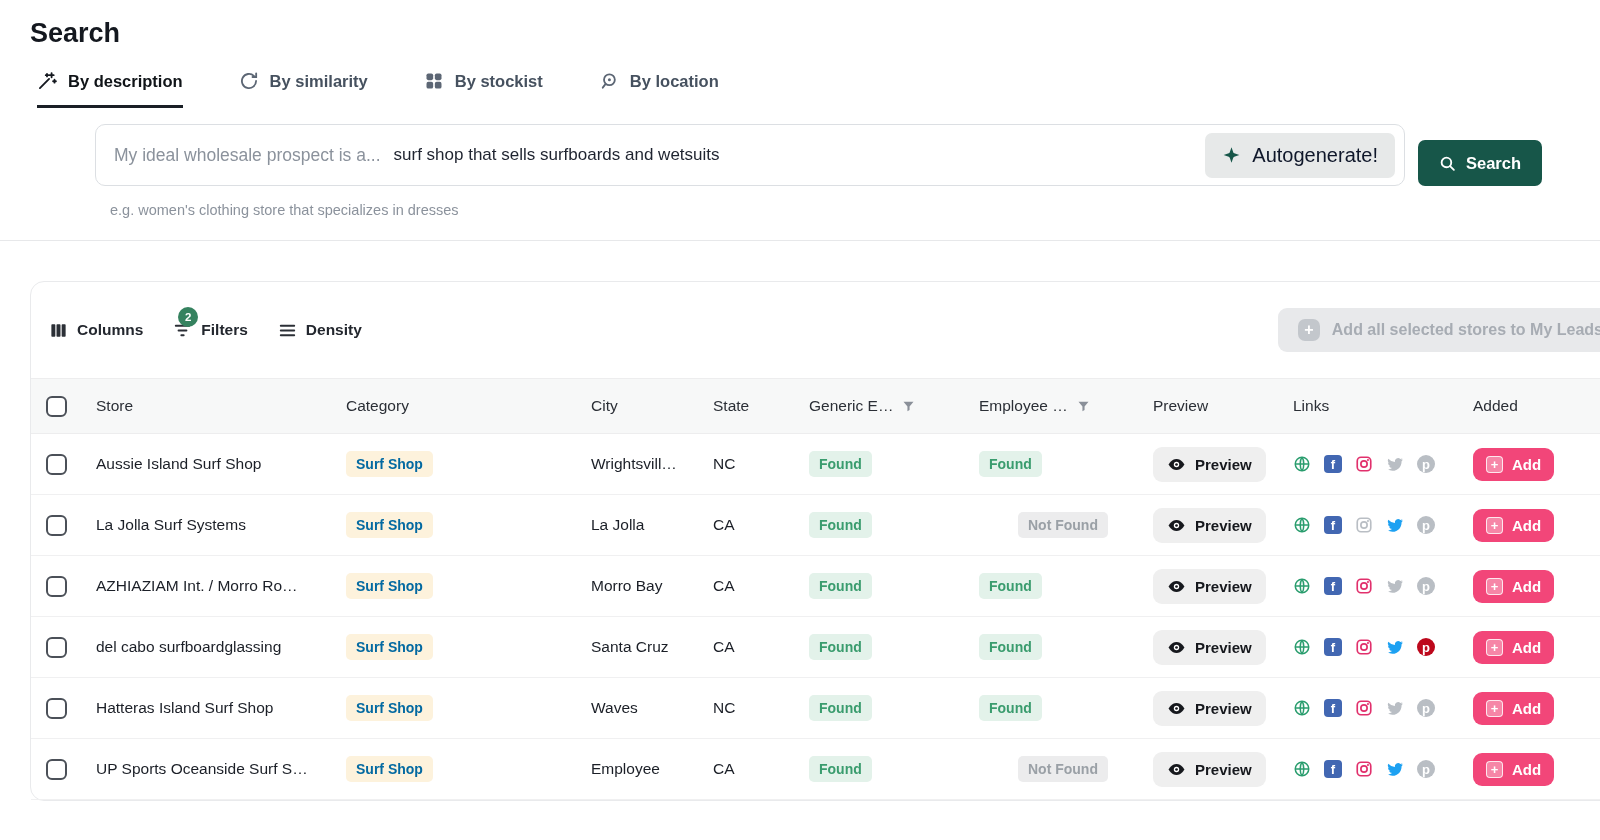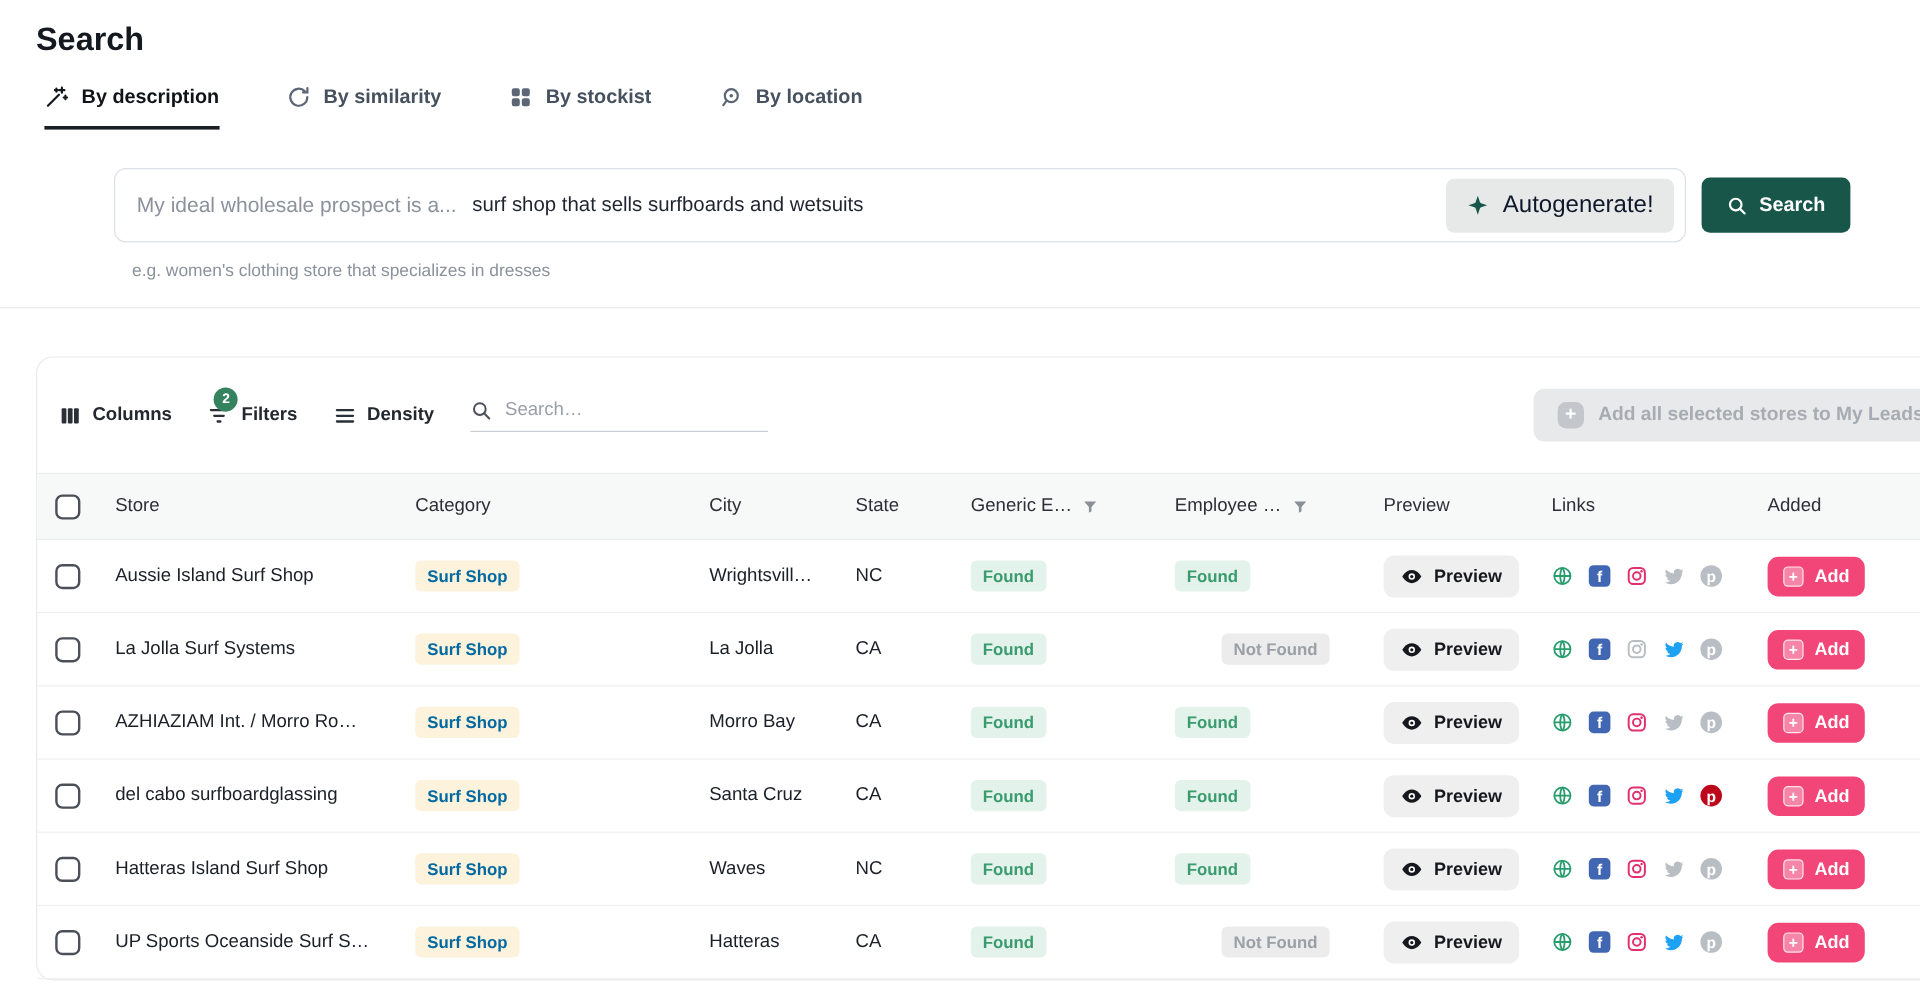--- a/index.html
+++ b/index.html
@@ -18,21 +18,21 @@
     display:flex; align-items:center; gap:11px;
     font-size:16.5px; font-weight:600; color:#46515f;
     padding-bottom:14px; border-bottom:3px solid transparent; cursor:pointer;text-align:center;
   }
   .tab .ticon { width:20px; height:20px; display:inline-flex; color:#5c6674; }
   .tab.active { color:#101418; font-weight:700; border-bottom-color:#1a1f26; }
   .tab.active .ticon { color:#14181f; }
   .ticon svg { width:100%; height:100%; }
 
   
-  .search-area { display:flex; gap:13px; margin:32px 30px 0 95px; align-items:center; }
+  .search-area { display:flex; gap:13px; margin:16px 30px 0 95px; align-items:flex-end; }
   .prospect-field {
     flex:0 0 1310px; height:62px; background:#fff;
     border:1px solid #dcdfe3; border-radius:10px;
     display:flex; align-items:center; padding:0 9px 0 18px;
   }
   .prospect-field .ph { color:#8b929c; font-size:17.5px; margin-right:11px; white-space:nowrap; }
   .prospect-field input.val {
     flex:1; border:none; outline:none; font-size:17px; color:#1f2430;
     font-family:"Liberation Sans", sans-serif; background:transparent;
   }
@@ -249,29 +249,20 @@
       <span>Filters</span>
     </div>
     <div class="tool">
       <span class="wicon">
         <svg viewBox="0 0 24 24" fill="none" stroke="currentColor" stroke-width="2.4" stroke-linecap="round">
             <path d="M3.5 6h17M3.5 12h17M3.5 18h17"></path>
           </svg>
       </span>
       <span>Density</span>
     </div>
-    <div class="tsearch">
-      <span class="wicon">
-        <svg viewBox="0 0 24 24" fill="none" stroke="currentColor" stroke-width="2.2" stroke-linecap="round">
-            <circle cx="10.5" cy="10.5" r="6.5"></circle>
-            <path d="M15.4 15.4L21 21"></path>
-          </svg>
-      </span>
-      <input type="text" placeholder="Search…" style="">
-    </div>
     <button class="add-all">
       <span class="plus-circ">+</span>
       <span>Add all selected stores to My Leads</span>
     </button>
   </div>
 
   <div class="thead">
     <div class="cell c-check">
         <input type="checkbox" style="">
       </div>
@@ -607,21 +598,21 @@
     </div>
       </div>
       <div class="trow">
     <div class="cell c-check">
           <input type="checkbox" style="">
         </div>
     <div class="cell c-store">UP Sports Oceanside Surf S…</div>
     <div class="cell c-cat">
           <span class="badge cat">Surf Shop</span>
         </div>
-    <div class="cell c-city">Hatteras</div>
+    <div class="cell c-city">Employee</div>
     <div class="cell c-state">CA</div>
     <div class="cell c-generic">
           <span class="badge found">Found</span>
         </div>
     <div class="cell c-emp">
           <span class="badge notfound">Not Found</span>
         </div>
     <div class="cell c-preview">
       <button class="preview-btn">
         <span class="eicon">

